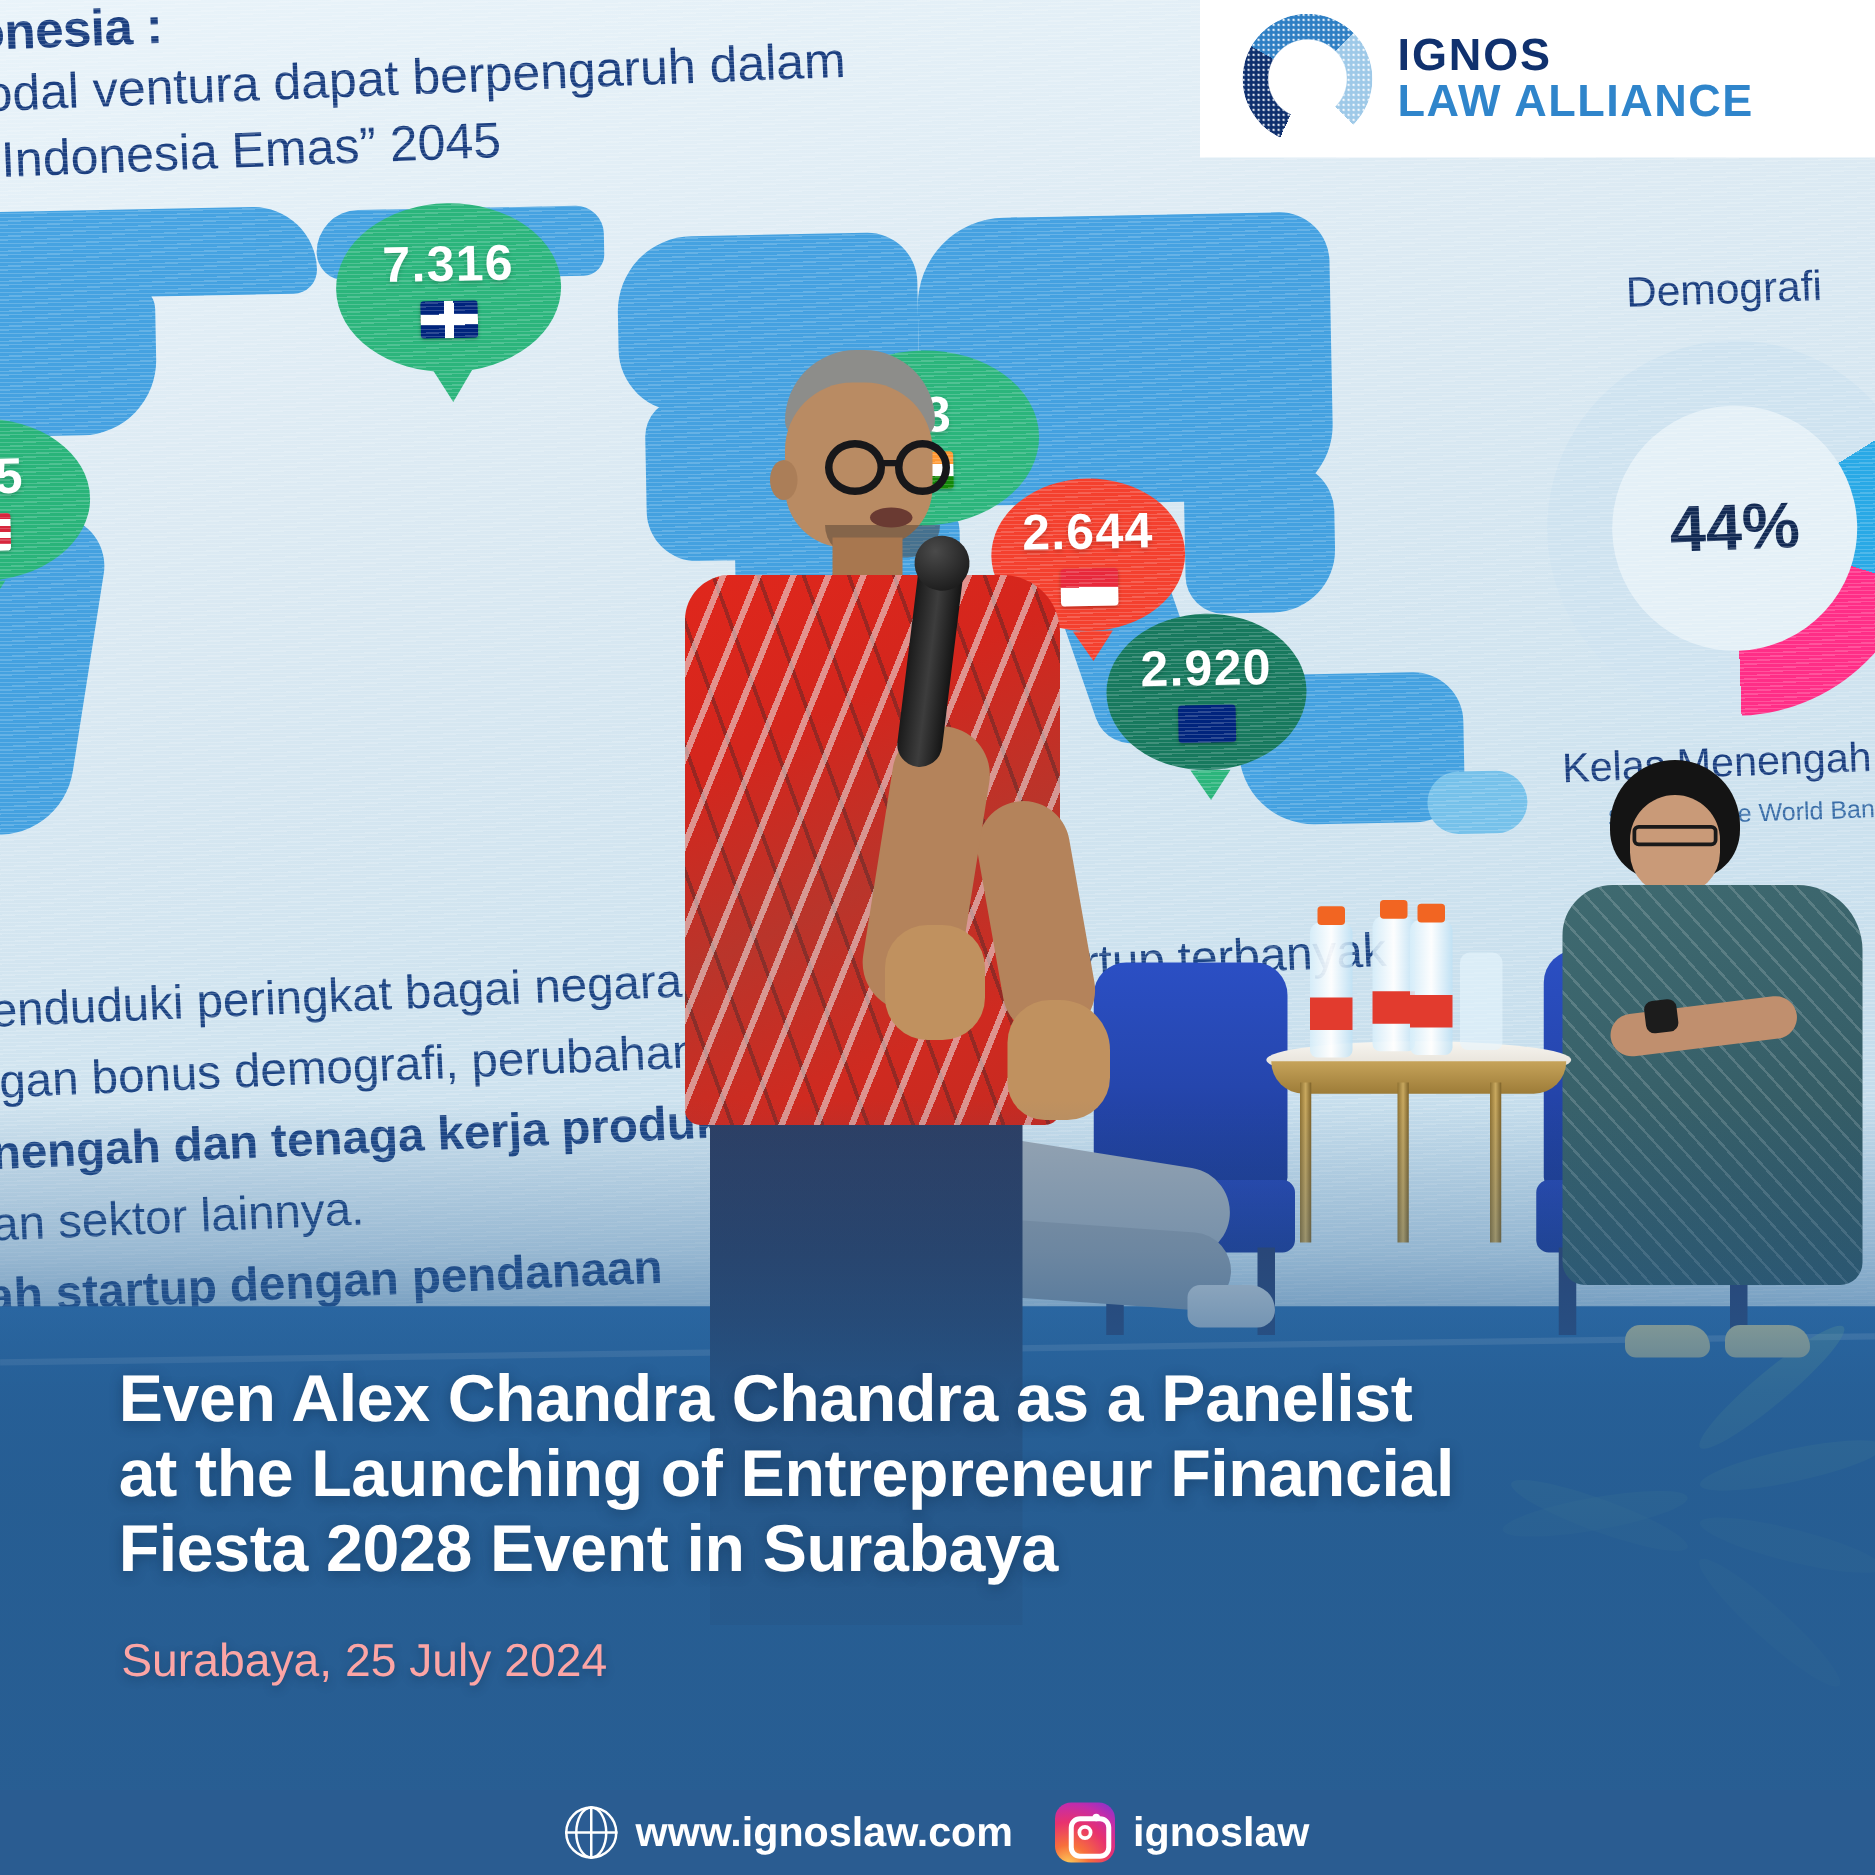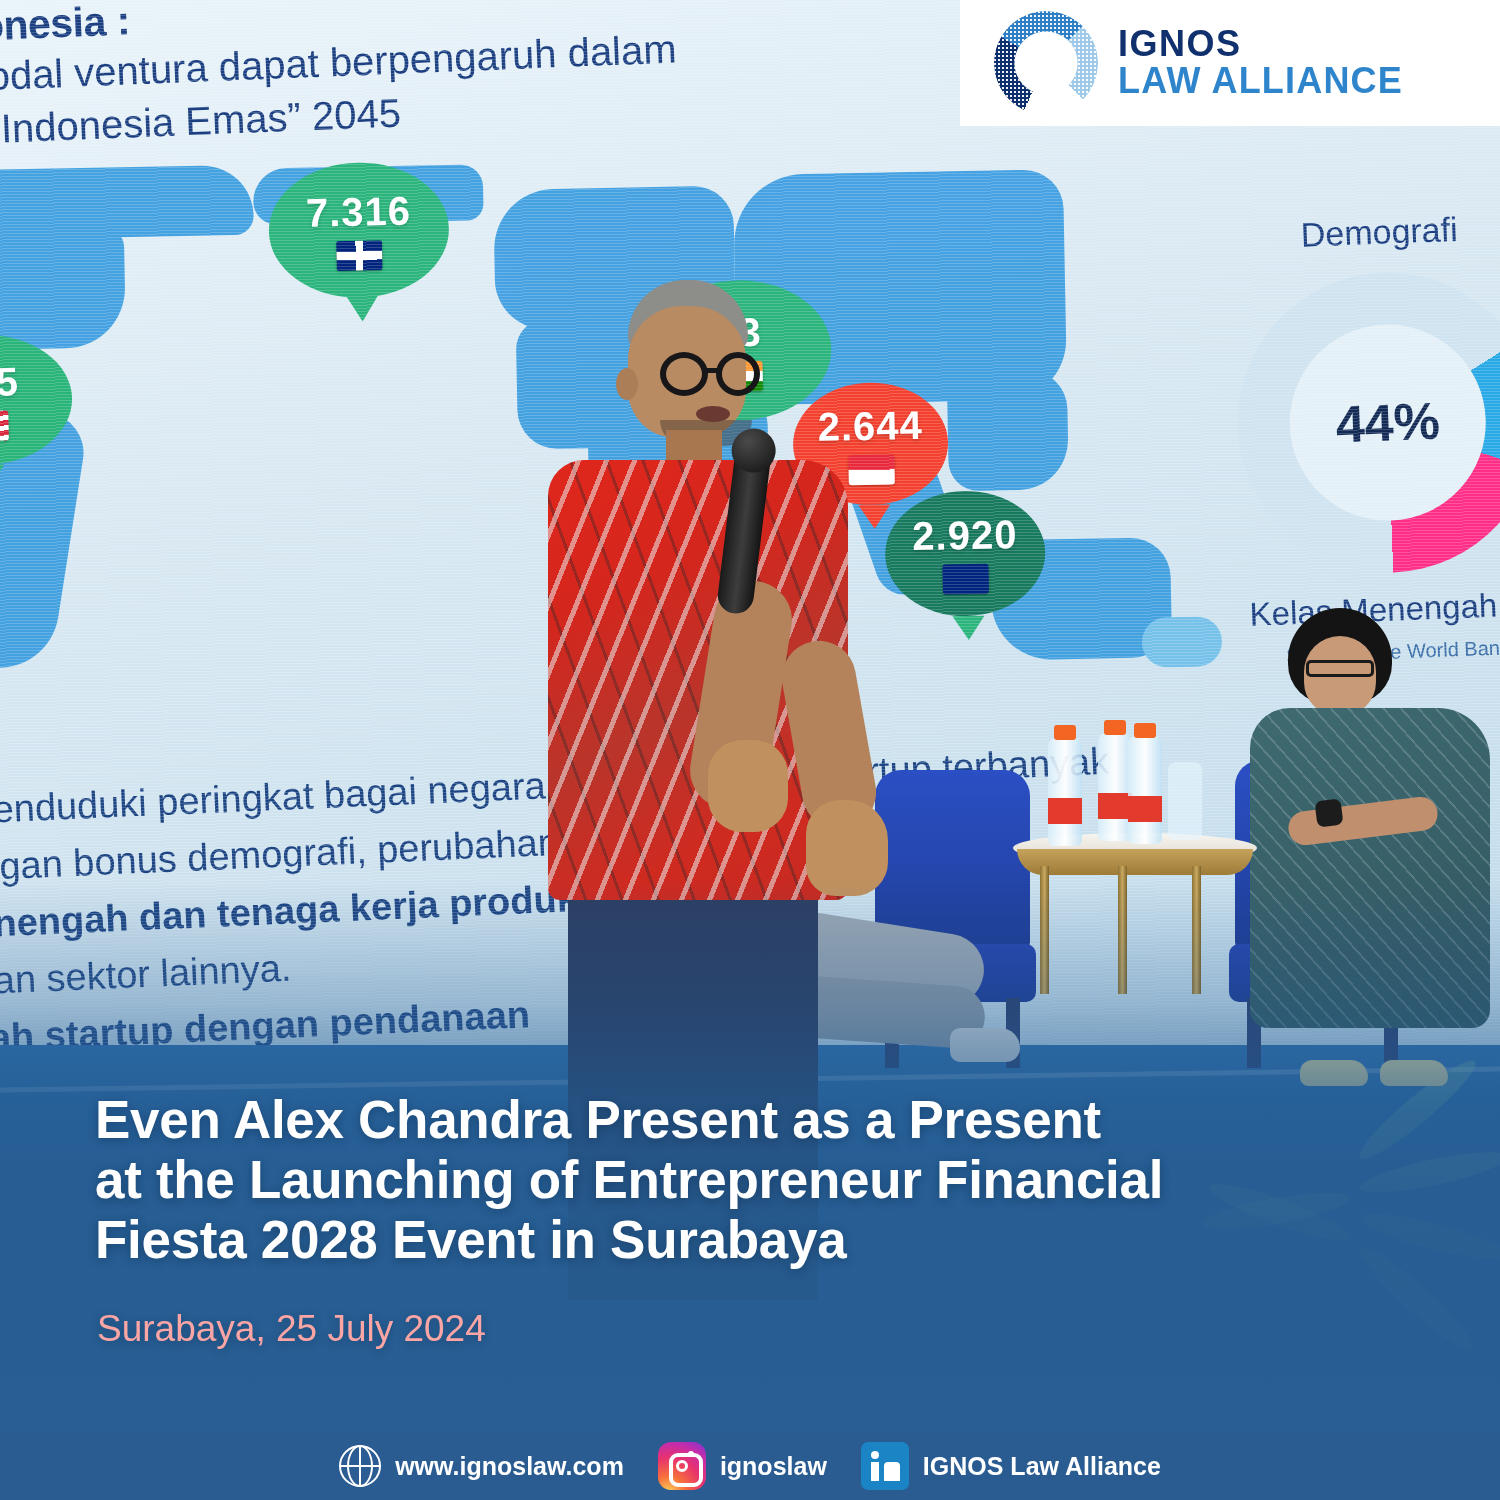--- a/index.html
+++ b/index.html
@@ -179,21 +179,21 @@
               font-size:53px; font-weight:bold; color:#fff; line-height:1.13;
               letter-spacing:-.3px; text-shadow:0 2px 10px rgba(10,40,70,.45); }
   .headline div { white-space:nowrap; }
   .subline { position:absolute; left:97px; top:1308px; font-size:37px; color:#fca5a5;
              text-shadow:0 2px 8px rgba(10,40,70,.4); }
 
   
   .footer { position:absolute; left:0; top:1432px; width:1500px; height:68px;
             background:#2a5c91; display:flex; align-items:center; justify-content:center; gap:34px; }
   .fitem { display:flex; align-items:center; gap:14px; }
-  .fitem span.lbl { color:#fff; font-size:25px; font-weight:bold; }
+  .fitem span.lbl { color:#fff; font-size:33px; font-weight:bold; }
   .ic-globe { width:42px; height:42px; border-radius:50%; position:relative;
               background:#2b5c93; border:2.5px solid #fff; }
   .ic-globe:before { content:""; position:absolute; left:50%; top:-2.5px; margin-left:-1px;
               width:2px; height:42px; background:#fff; }
   .ic-globe:after { content:""; position:absolute; left:-2.5px; top:50%; margin-top:-1px;
               width:42px; height:2px; background:#fff; }
   .ic-globe i { position:absolute; left:6px; top:-2.5px; width:26px; height:42px;
               border:2px solid #fff; border-radius:50%; }
   .ic-ig { width:48px; height:48px; border-radius:13px; position:relative;
            background:radial-gradient(circle at 22% 105%, #fdd25c 0%, #f7703b 26%, #e8326e 55%, #c42daa 78%, #7a34d6 100%); }
@@ -385,41 +385,35 @@
     </div>
     <div class="logotext">
       <div class="t1">IGNOS</div>
       <div class="t2">LAW ALLIANCE</div>
     </div>
   </div>
 
   <div class="overlay"></div>
 
   <div class="headline">
-    <div>Even Alex Chandra Present as a Present</div>
+    <div>Even Alex Chandra Chandra as a Panelist</div>
     <div>at the Launching of Entrepreneur Financial</div>
     <div>Fiesta 2028 Event in Surabaya</div>
   </div>
 
   <div class="subline">Surabaya, 25 July 2024</div>
 
   <div class="footer">
     <div class="fitem">
       <span class="ic-globe">
           <i></i>
         </span>
       <span class="lbl">www.ignoslaw.com</span>
     </div>
     <div class="fitem">
       <span class="ic-ig">
           <i></i>
         </span>
       <span class="lbl">ignoslaw</span>
     </div>
-    <div class="fitem">
-      <span class="ic-li">
-          <i></i>
-        </span>
-      <span class="lbl">IGNOS Law Alliance</span>
-    </div>
   </div>
 
 </div>
 
 </body></html>

